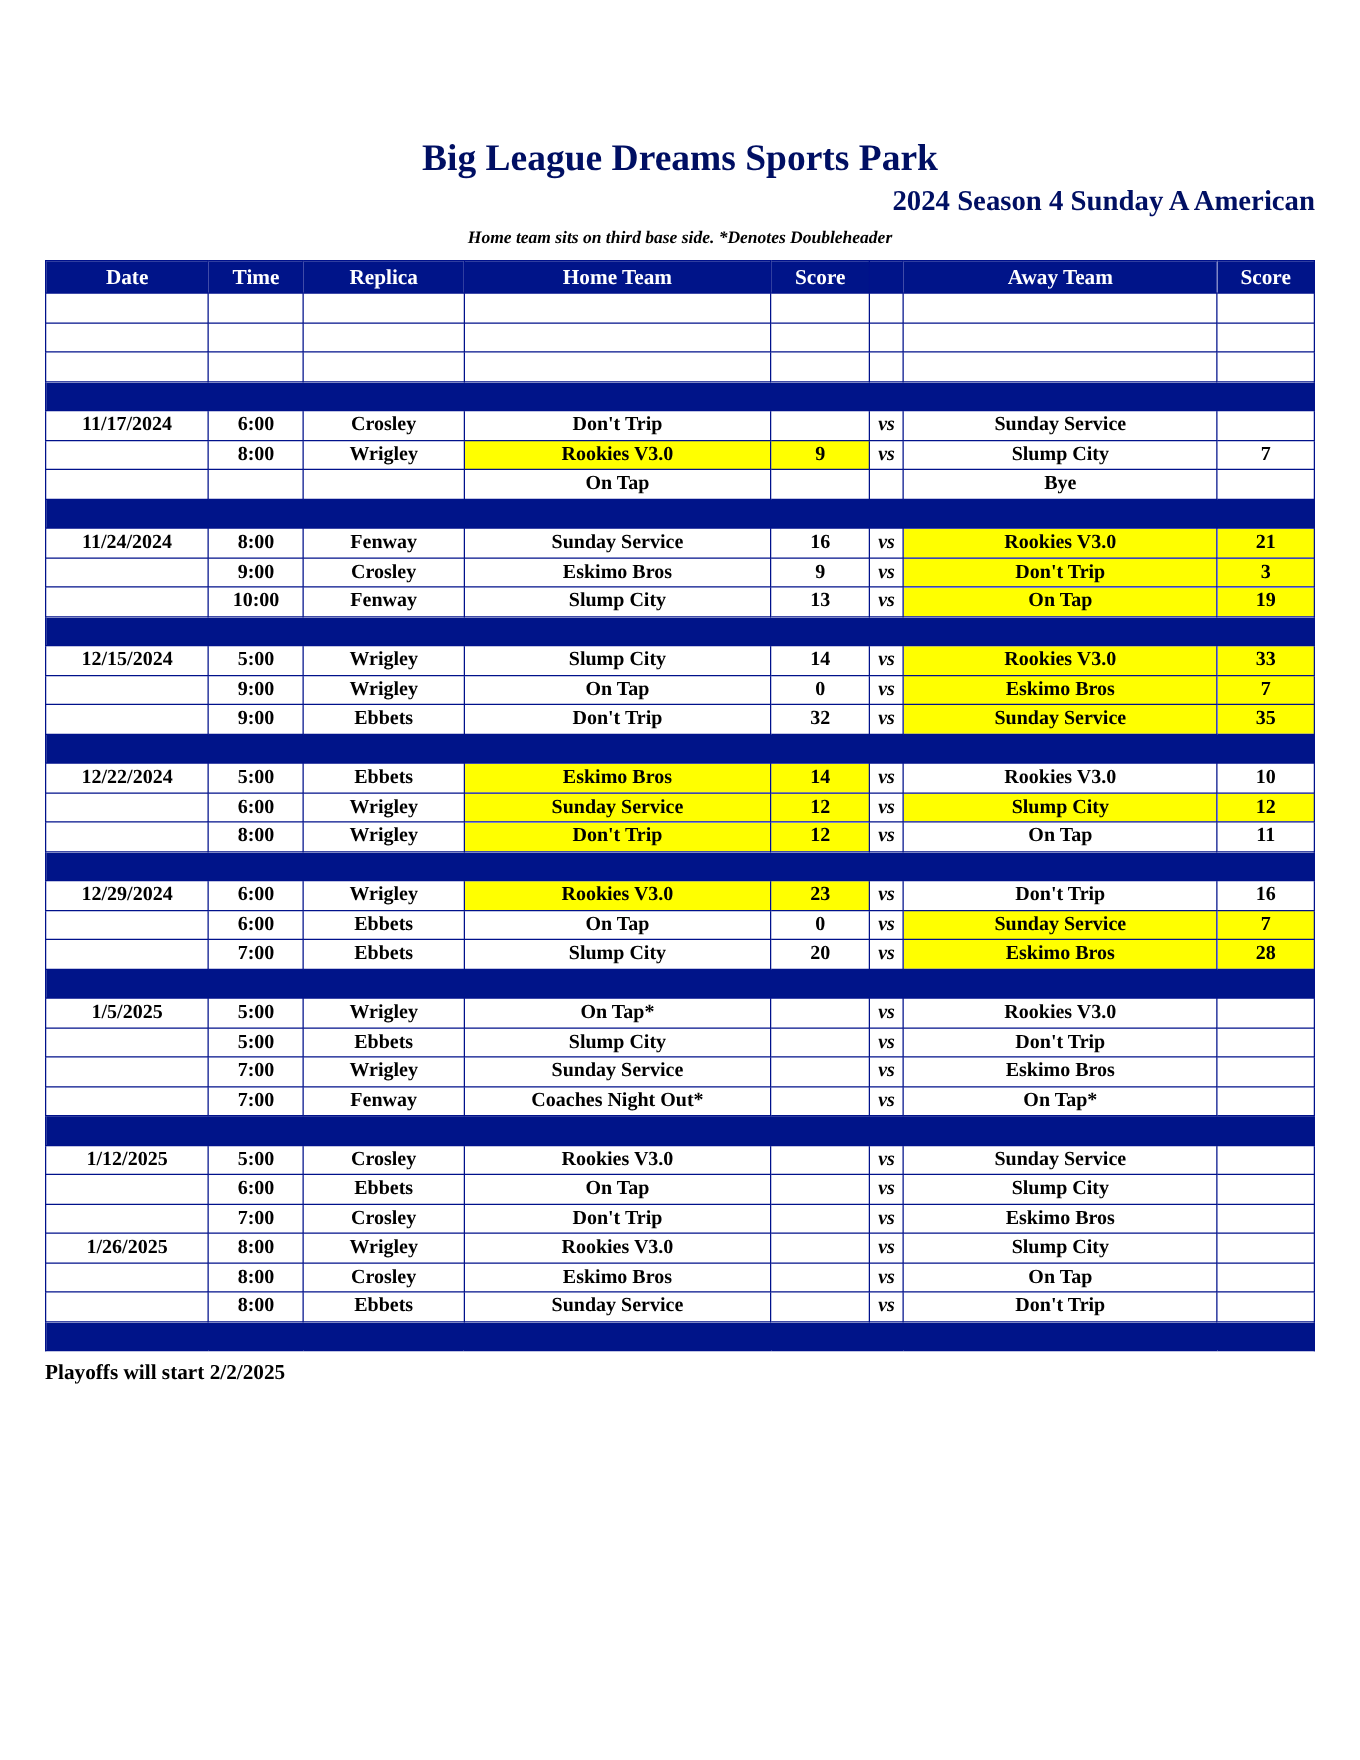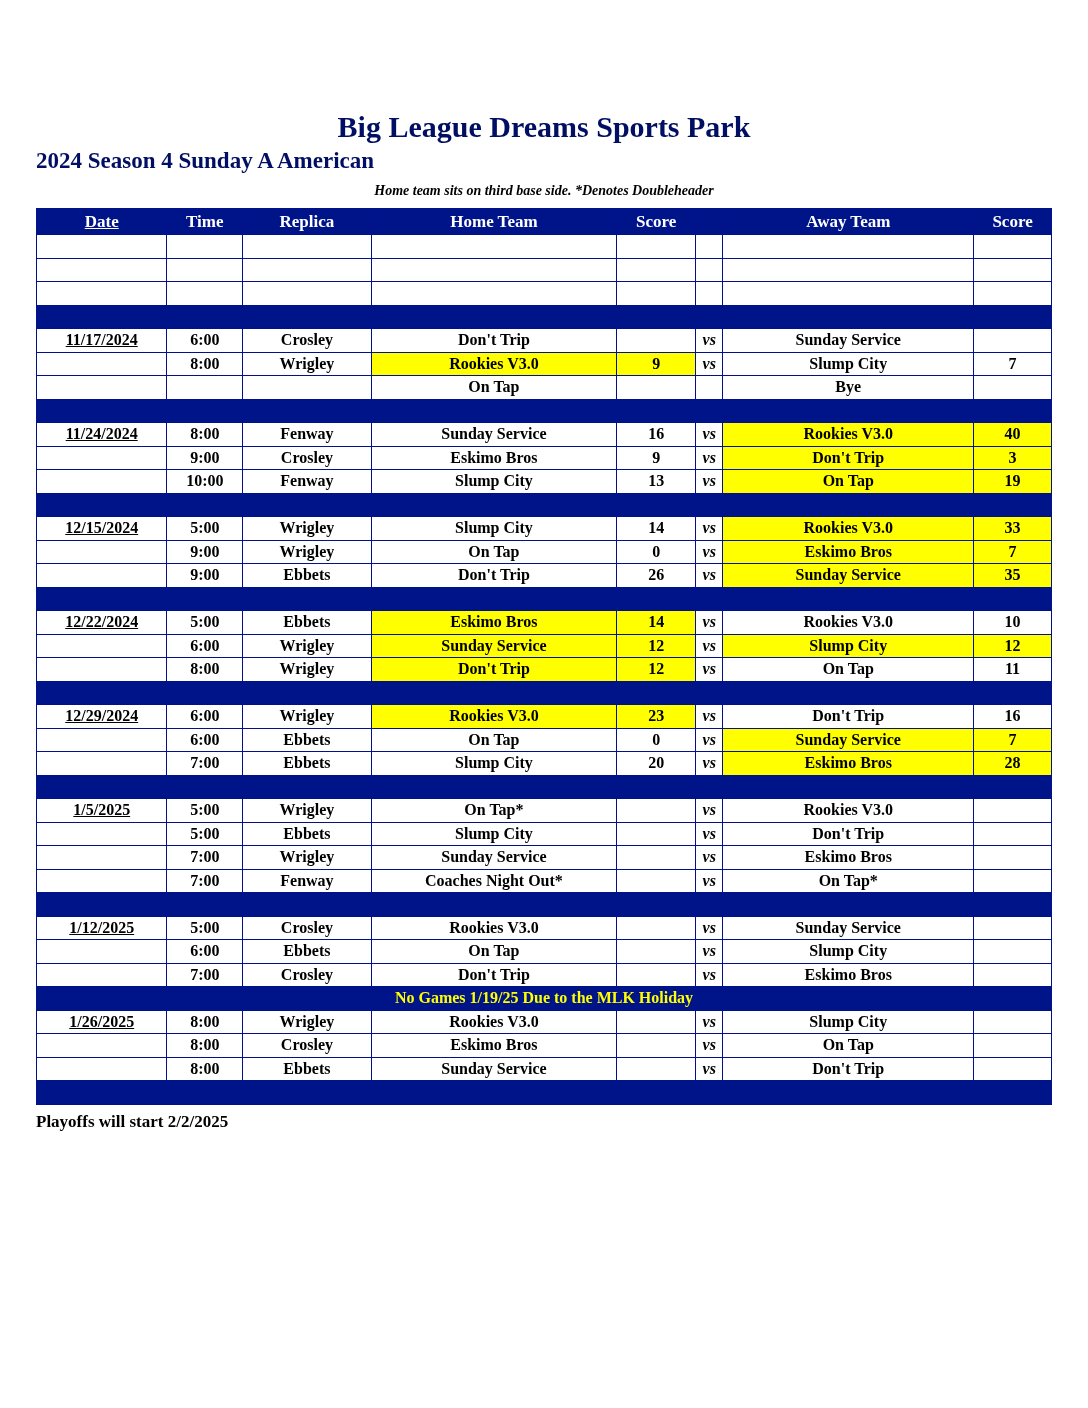--- a/index.html
+++ b/index.html
@@ -24,21 +24,21 @@
   }
   .doc-title{
     text-align:center;
     font-size:30px;
     font-weight:bold;
     color:var(--heading-text);
     line-height:34px;
     margin:0;
   }
   .doc-subtitle{
-    text-align:left;
+    text-align:right;
     font-size:23px;
     font-weight:bold;
     color:var(--heading-text);
     line-height:30px;
     margin:2px 0 0 0;
   }
   .doc-note{
     text-align:center;
     font-size:14px;
     font-weight:bold;
@@ -62,21 +62,21 @@
     font-weight:bold;
     overflow:hidden;
     white-space:nowrap;
   }
   table.schedule th{
     background:var(--navy);
     color:var(--header-text);
     font-size:17px;
     height:26px;
   }
-  .col0{width:129px;text-decoration:underline;}
+  .col0{width:129px;}
   .col1{width:75px;}
   .col2{width:127px;}
   .col3{width:243px;}
   .col4{width:78px;}
   .col5{width:27px;}
   .col6{width:248px;}
   .col7{width:77px;}
   td.vs{
     font-style:italic;
     font-size:15px;
@@ -193,21 +193,21 @@
           <td colspan="8" class="sep"></td>
         </tr>
         <tr>
           <td class="col0">11/24/2024</td>
           <td class="col1">8:00</td>
           <td class="col2">Fenway</td>
           <td class="col3">Sunday Service</td>
           <td class="col4">16</td>
           <td class="col5 vs">vs</td>
           <td class="col6 hl">Rookies V3.0</td>
-          <td class="col7 hl">40</td>
+          <td class="col7 hl">21</td>
         </tr>
         <tr>
           <td class="col0"></td>
           <td class="col1">9:00</td>
           <td class="col2">Crosley</td>
           <td class="col3">Eskimo Bros</td>
           <td class="col4">9</td>
           <td class="col5 vs">vs</td>
           <td class="col6 hl">Don't Trip</td>
           <td class="col7 hl">3</td>
@@ -243,21 +243,21 @@
           <td class="col4">0</td>
           <td class="col5 vs">vs</td>
           <td class="col6 hl">Eskimo Bros</td>
           <td class="col7 hl">7</td>
         </tr>
         <tr>
           <td class="col0"></td>
           <td class="col1">9:00</td>
           <td class="col2">Ebbets</td>
           <td class="col3">Don't Trip</td>
-          <td class="col4">26</td>
+          <td class="col4">32</td>
           <td class="col5 vs">vs</td>
           <td class="col6 hl">Sunday Service</td>
           <td class="col7 hl">35</td>
         </tr>
         <tr>
           <td colspan="8" class="sep"></td>
         </tr>
         <tr>
           <td class="col0">12/22/2024</td>
           <td class="col1">5:00</td>
@@ -389,23 +389,20 @@
         </tr>
         <tr>
           <td class="col0"></td>
           <td class="col1">7:00</td>
           <td class="col2">Crosley</td>
           <td class="col3">Don't Trip</td>
           <td class="col4"></td>
           <td class="col5 vs">vs</td>
           <td class="col6">Eskimo Bros</td>
           <td class="col7"></td>
-        </tr>
-        <tr>
-          <td colspan="8" class="notice">No Games 1/19/25 Due to the MLK Holiday</td>
         </tr>
         <tr>
           <td class="col0">1/26/2025</td>
           <td class="col1">8:00</td>
           <td class="col2">Wrigley</td>
           <td class="col3">Rookies V3.0</td>
           <td class="col4"></td>
           <td class="col5 vs">vs</td>
           <td class="col6">Slump City</td>
           <td class="col7"></td>

